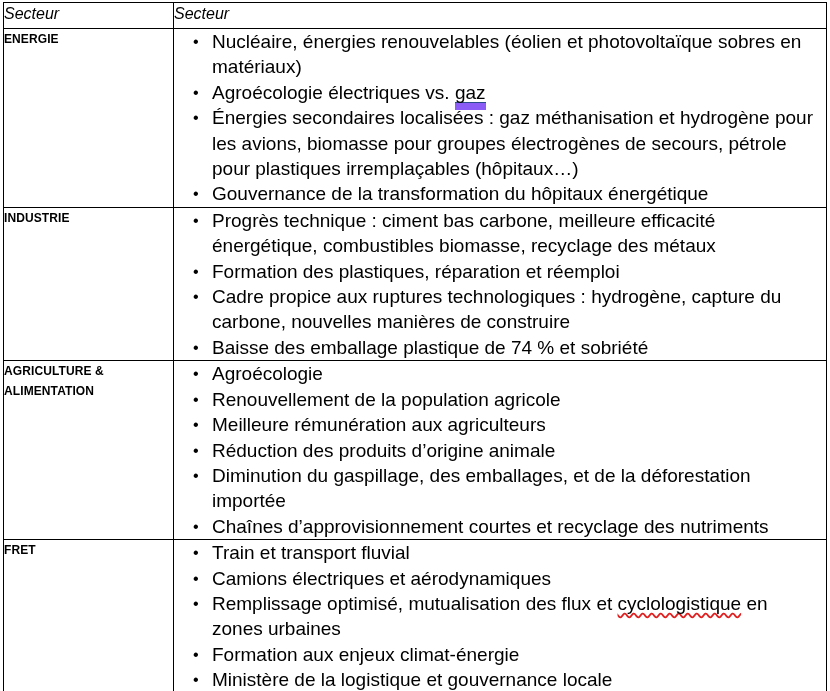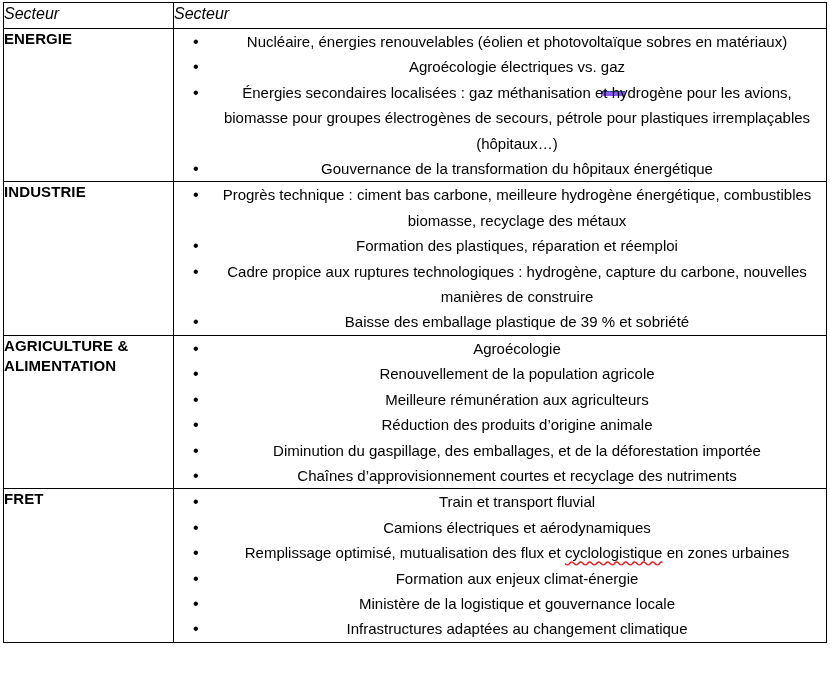--- a/index.html
+++ b/index.html
@@ -48,61 +48,60 @@
     font-size: 16px;
     font-style: italic;
     font-weight: 400;
     line-height: 21px;
     white-space: nowrap;
   }
 
   
   .sector-cell {
     padding: 7px 6px 6px 9px;
-    font-size: 15px;
+    font-size: 12px;
     font-weight: bold;
     line-height: 20px;
     letter-spacing: 0.1px;
   }
 
   
   .levers-cell {
     padding: 6px 8px 5px 0;
   }
 
   ul.lever-list {
     list-style: none;
     margin: 0;
     padding: 0;
   }
 
   ul.lever-list > li {
     position: relative;
-    font-size: 15px;
+    font-size: 19px;
     line-height: 25.4px;
     padding-left: 27px;
     margin-left: 11px;
     padding-right: 4px;
-    text-align: center;
   }
 
   ul.lever-list > li::before {
     content: "\2022";
     position: absolute;
     left: 8px;
     top: 0;
     font-size: 16.2px;
     line-height: 25.4px;
   }
 
   
   .smartlink {
-    border-bottom: 4px solid #8b5cf6;
+    border-bottom: 7px solid #8b5cf6;
     box-shadow: inset 0 -3px 0 -2px #2a4b8d;
-    padding-bottom: 17px;
+    padding-bottom: 0;
   }
 
   .misspelled {
     text-decoration: underline;
     text-decoration-style: wavy;
     text-decoration-color: #e02020;
     text-decoration-skip-ink: none;
     text-underline-offset: 2px;
   }
 </style>
@@ -130,24 +129,24 @@
               <li><span>Agroécologie électriques vs. </span><span class="smartlink">gaz</span></li>
               <li><span>Énergies secondaires localisées : gaz méthanisation et hydrogène pour les avions, biomasse pour groupes électrogènes de secours, pétrole pour plastiques irremplaçables (hôpitaux…)</span></li>
               <li><span>Gouvernance de la transformation du hôpitaux énergétique</span></li>
             </ul>
           </td>
         </tr>
         <tr>
           <td class="sector-cell">INDUSTRIE</td>
           <td class="levers-cell">
             <ul class="lever-list">
-              <li><span>Progrès technique : ciment bas carbone, meilleure hydrogène énergétique, combustibles biomasse, recyclage des métaux</span></li>
+              <li><span>Progrès technique : ciment bas carbone, meilleure efficacité énergétique, combustibles biomasse, recyclage des métaux</span></li>
               <li><span>Formation des plastiques, réparation et réemploi</span></li>
               <li><span>Cadre propice aux ruptures technologiques : hydrogène, capture du carbone, nouvelles manières de construire</span></li>
-              <li><span>Baisse des emballage plastique de 39 % et sobriété</span></li>
+              <li><span>Baisse des emballage plastique de 74 % et sobriété</span></li>
             </ul>
           </td>
         </tr>
         <tr>
           <td class="sector-cell">AGRICULTURE &amp; ALIMENTATION</td>
           <td class="levers-cell">
             <ul class="lever-list">
               <li><span>Agroécologie</span></li>
               <li><span>Renouvellement de la population agricole</span></li>
               <li><span>Meilleure rémunération aux agriculteurs</span></li>

